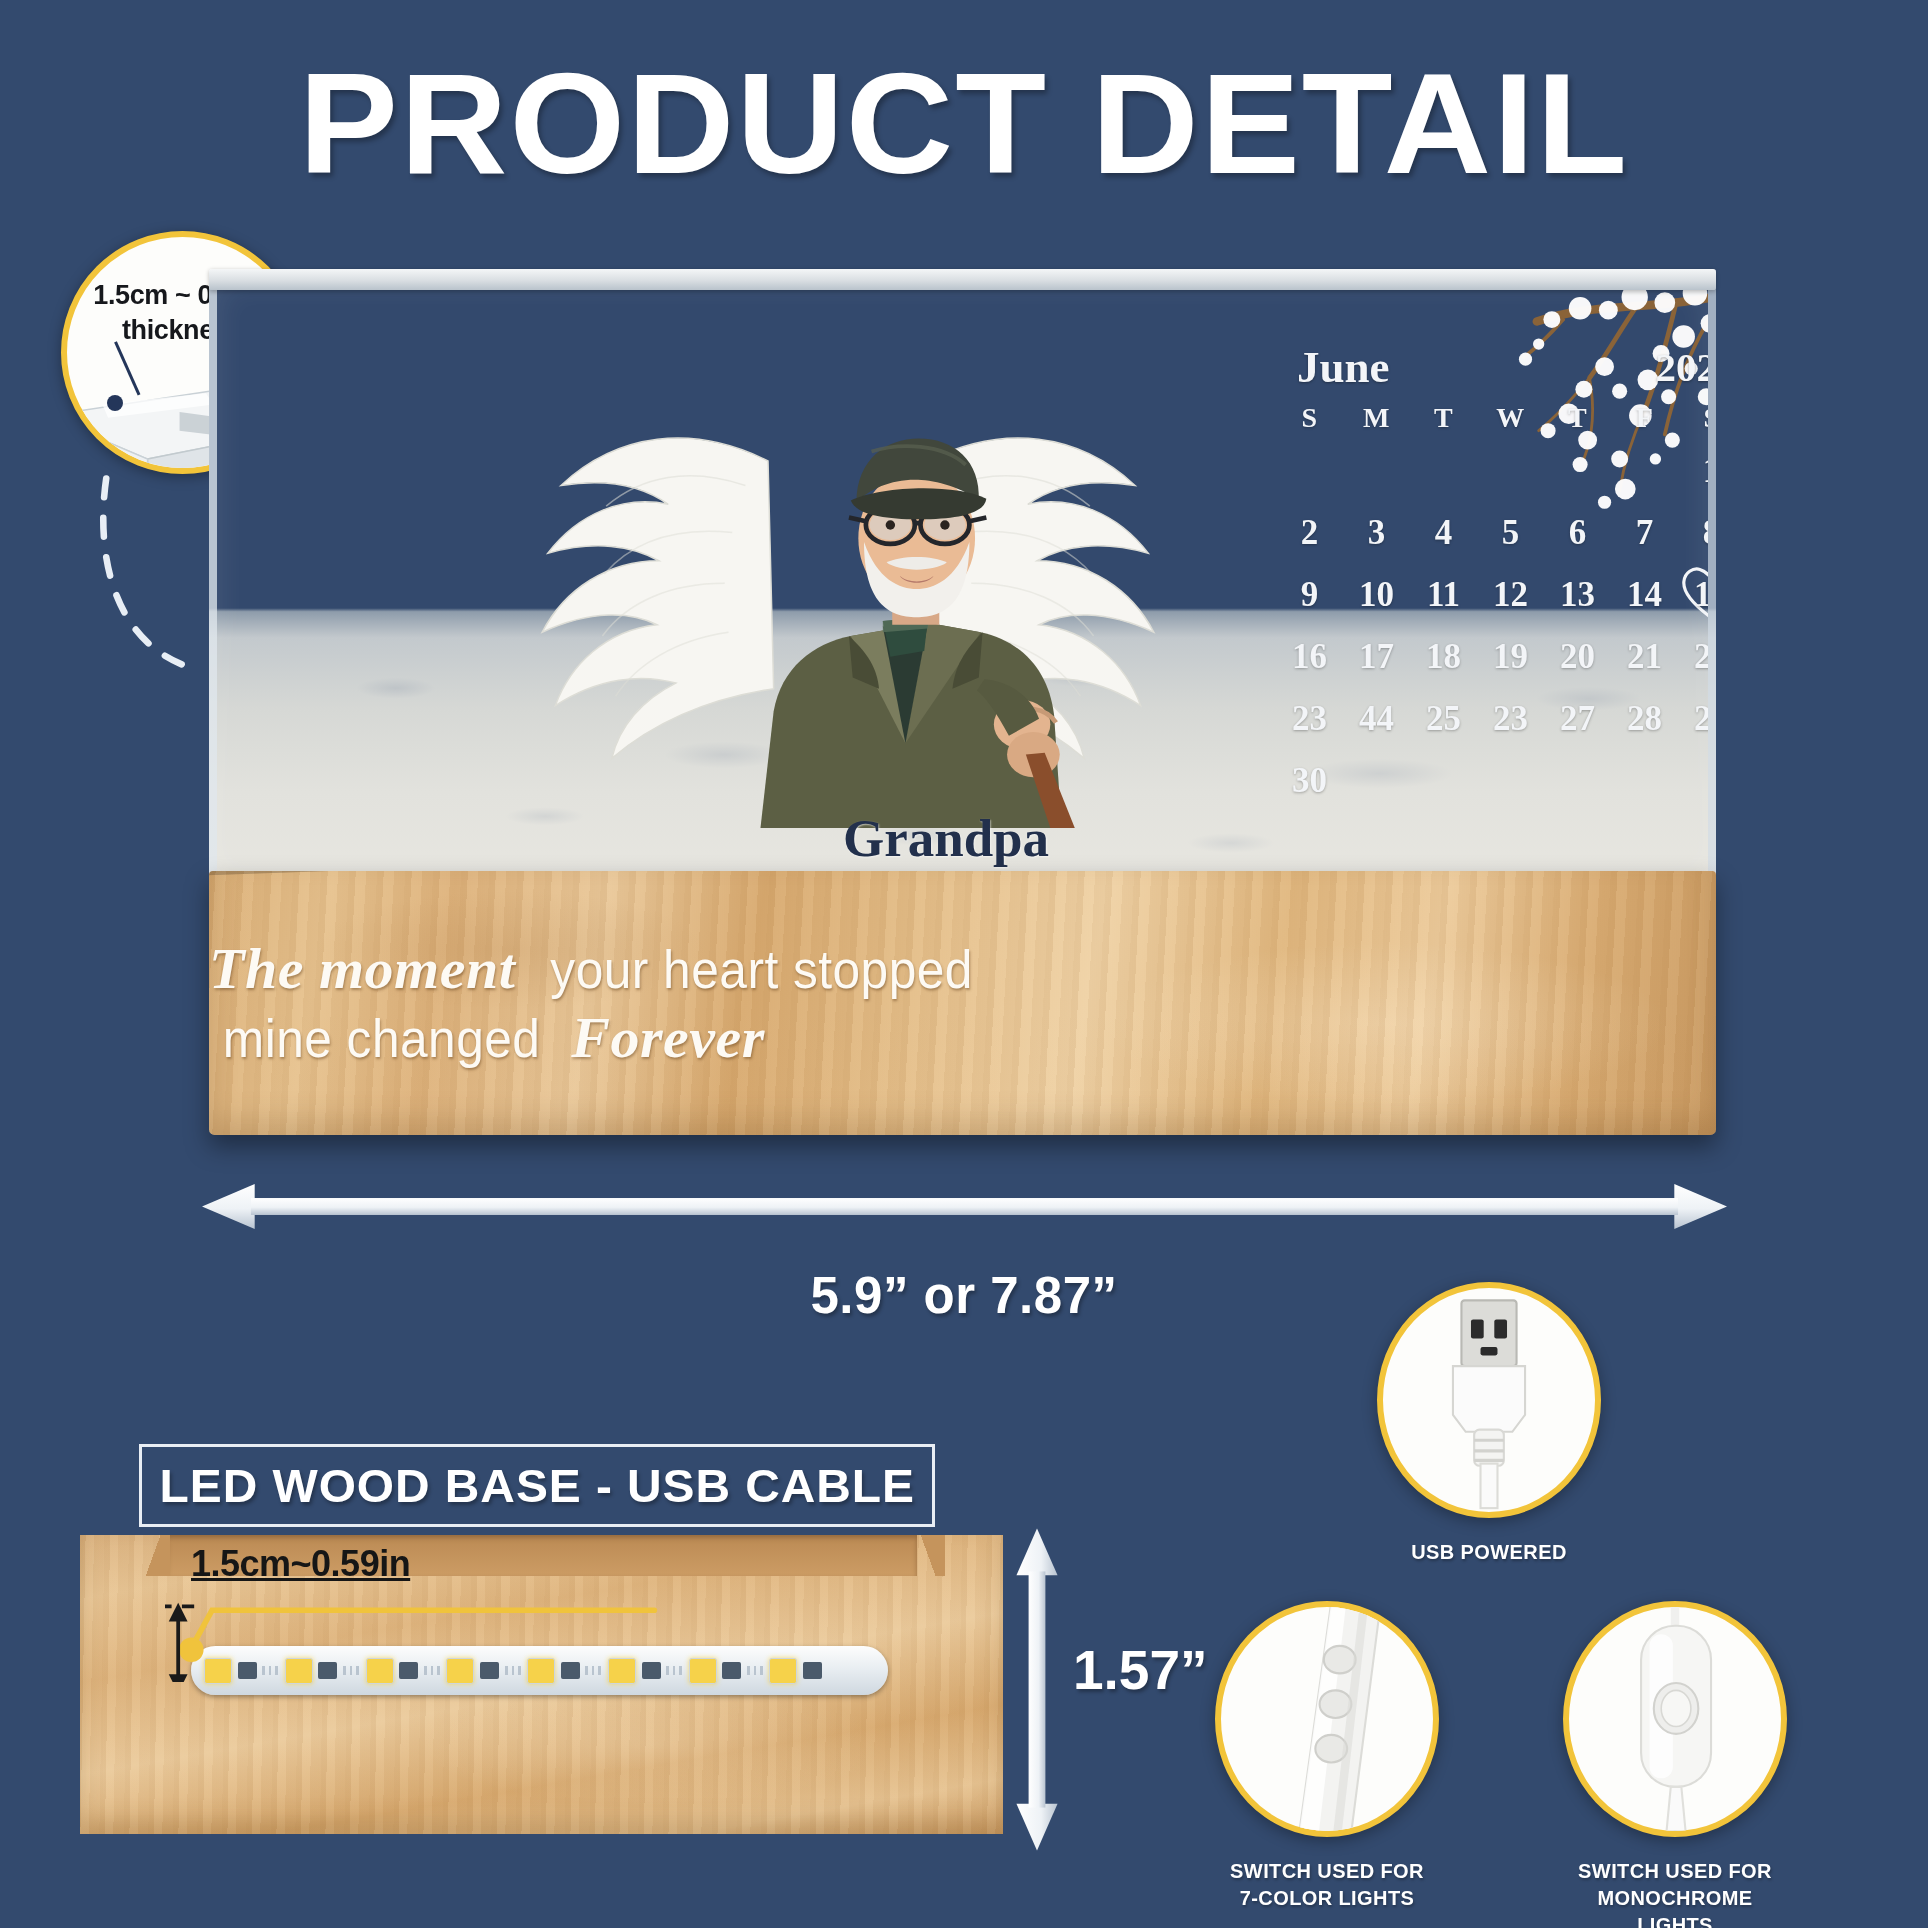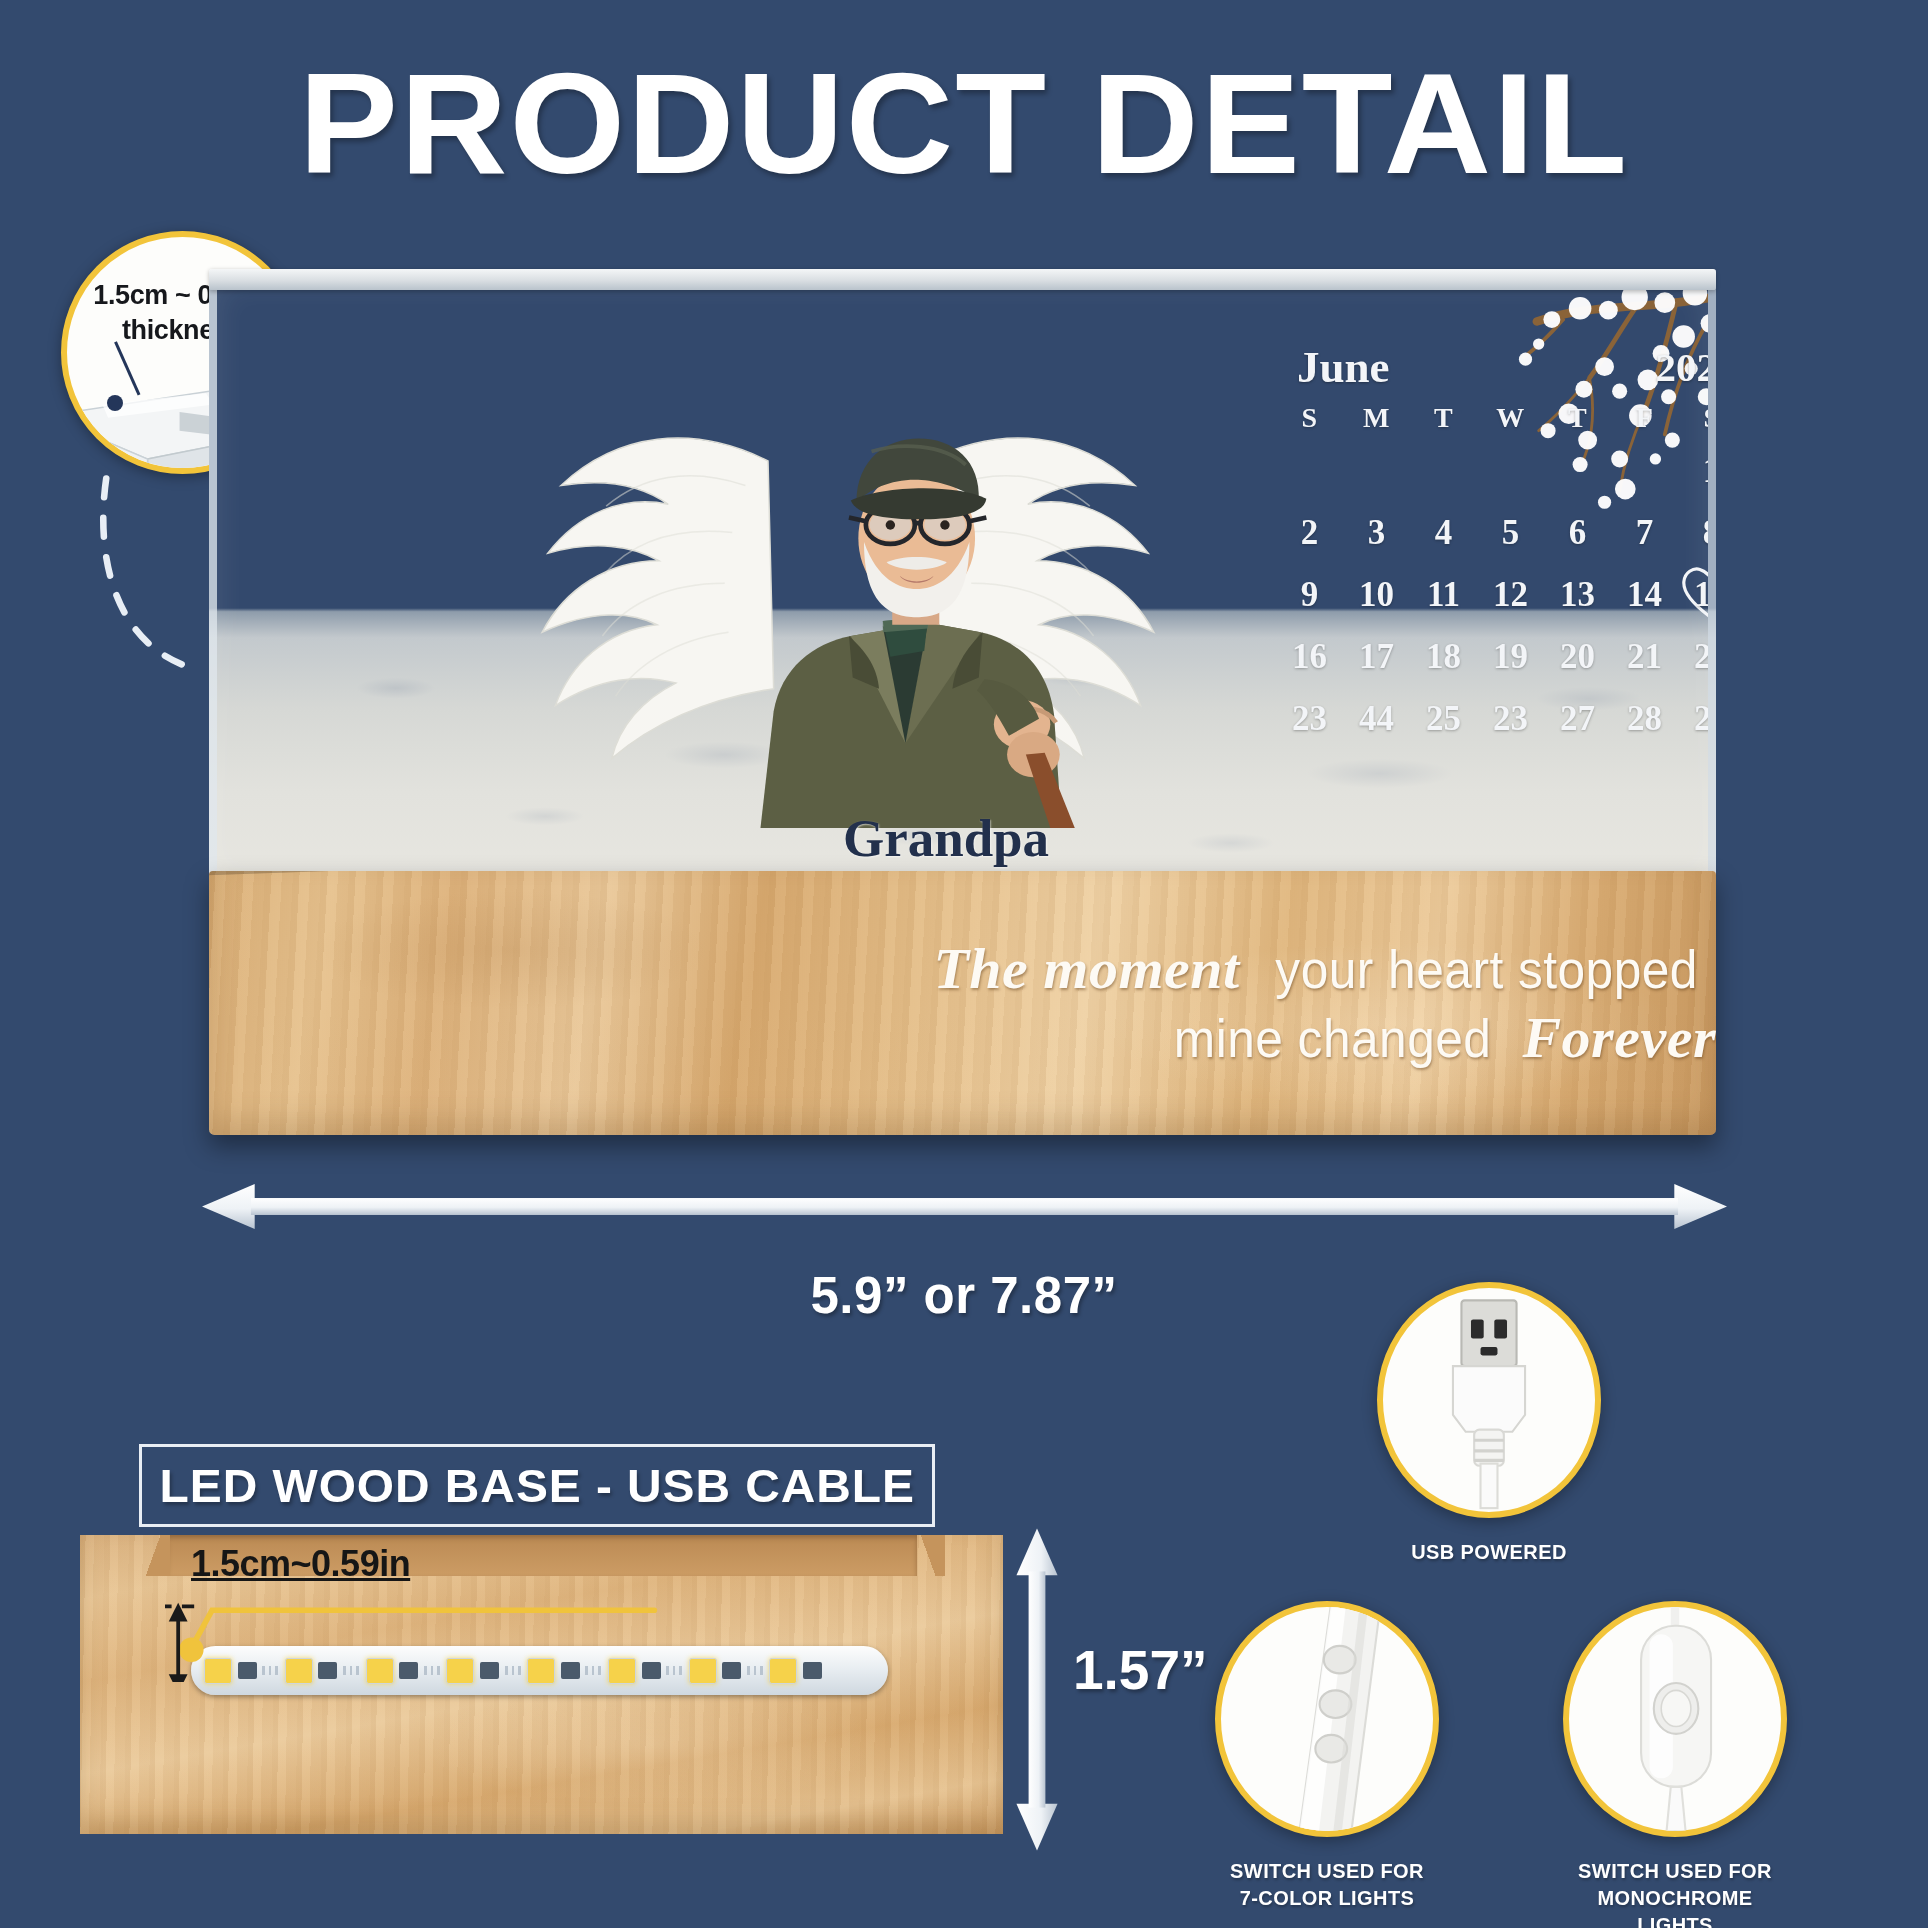--- a/index.html
+++ b/index.html
@@ -167,21 +167,21 @@
     background:
       repeating-linear-gradient(93deg,
         rgba(155,105,50,.10) 0 6.6px, rgba(255,230,195,.08) 6.6px 17px,
         rgba(150,100,48,.06) 17px 28px),
       radial-gradient(ellipse 395px 113px at 78% 58%, rgba(255,238,210,.32), transparent 72%),
       radial-gradient(ellipse 282px 85px at 20% 30%, rgba(160,108,52,.16), transparent 70%);
   }
   .quote {
     position: absolute; left: 0; top: 0; width: 100%; height: 100%;
     display: flex; flex-direction: column;
-    align-items: flex-end; justify-content: center;
+    align-items: flex-start; justify-content: center;
     color: #fdfaf4;
     text-shadow: 0.9px 1.9px 2.8px rgba(90,55,20,.45);
     gap: 1.9px;
   }
   .quote-line { display: flex; align-items: baseline; justify-content: center; gap: 17px; white-space: nowrap; }
   .q-script {
     font-family: "Liberation Serif", serif;
     font-style: italic; font-size: 58px; font-weight: bold;
     letter-spacing: 0.5px;
   }
@@ -488,20 +488,29 @@
         </div>
         <div class="cal-row">
           <div class="cal-cell">23</div>
           <div class="cal-cell">44</div>
           <div class="cal-cell">25</div>
           <div class="cal-cell">23</div>
           <div class="cal-cell">27</div>
           <div class="cal-cell">28</div>
           <div class="cal-cell">29</div>
         </div>
+        <div class="cal-row">
+          <div class="cal-cell">30</div>
+          <div class="cal-cell"></div>
+          <div class="cal-cell"></div>
+          <div class="cal-cell"></div>
+          <div class="cal-cell"></div>
+          <div class="cal-cell"></div>
+          <div class="cal-cell"></div>
+        </div>
       </div>
   </div>
 </div>
 
 <div class="wood-base">
   <div class="wood-grain"></div>
   <div class="quote">
     <div class="quote-line">
       <span class="q-script">The moment</span>
       <span class="q-plain">your heart stopped</span>

